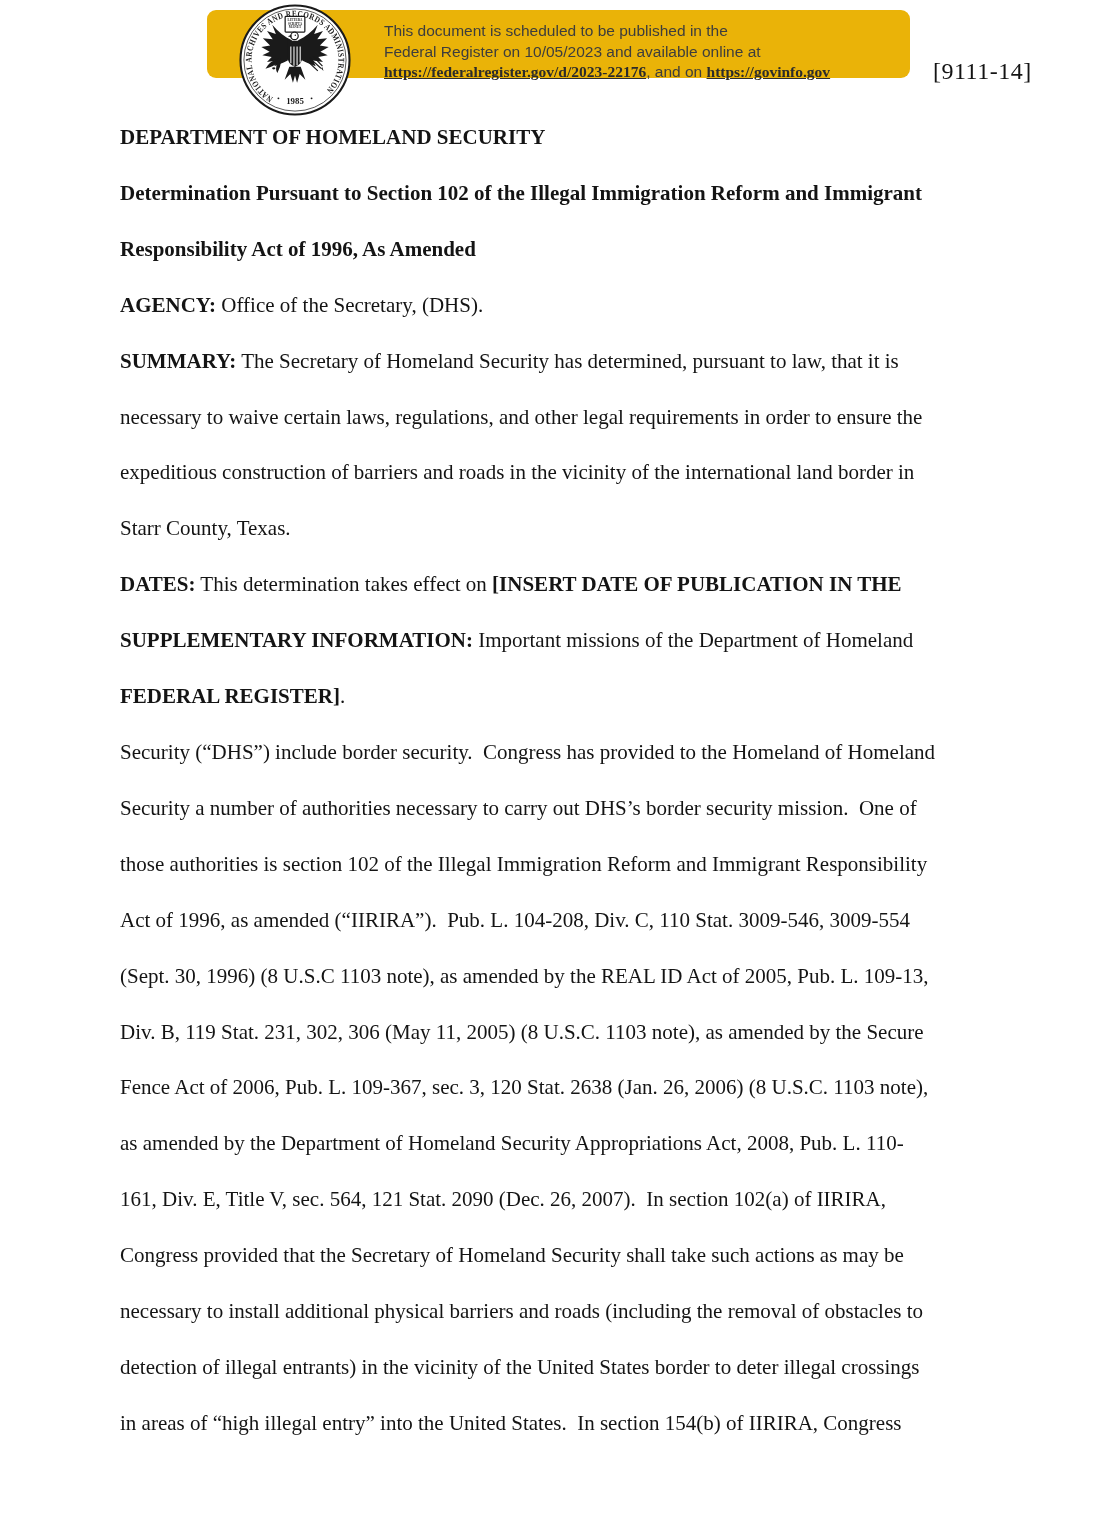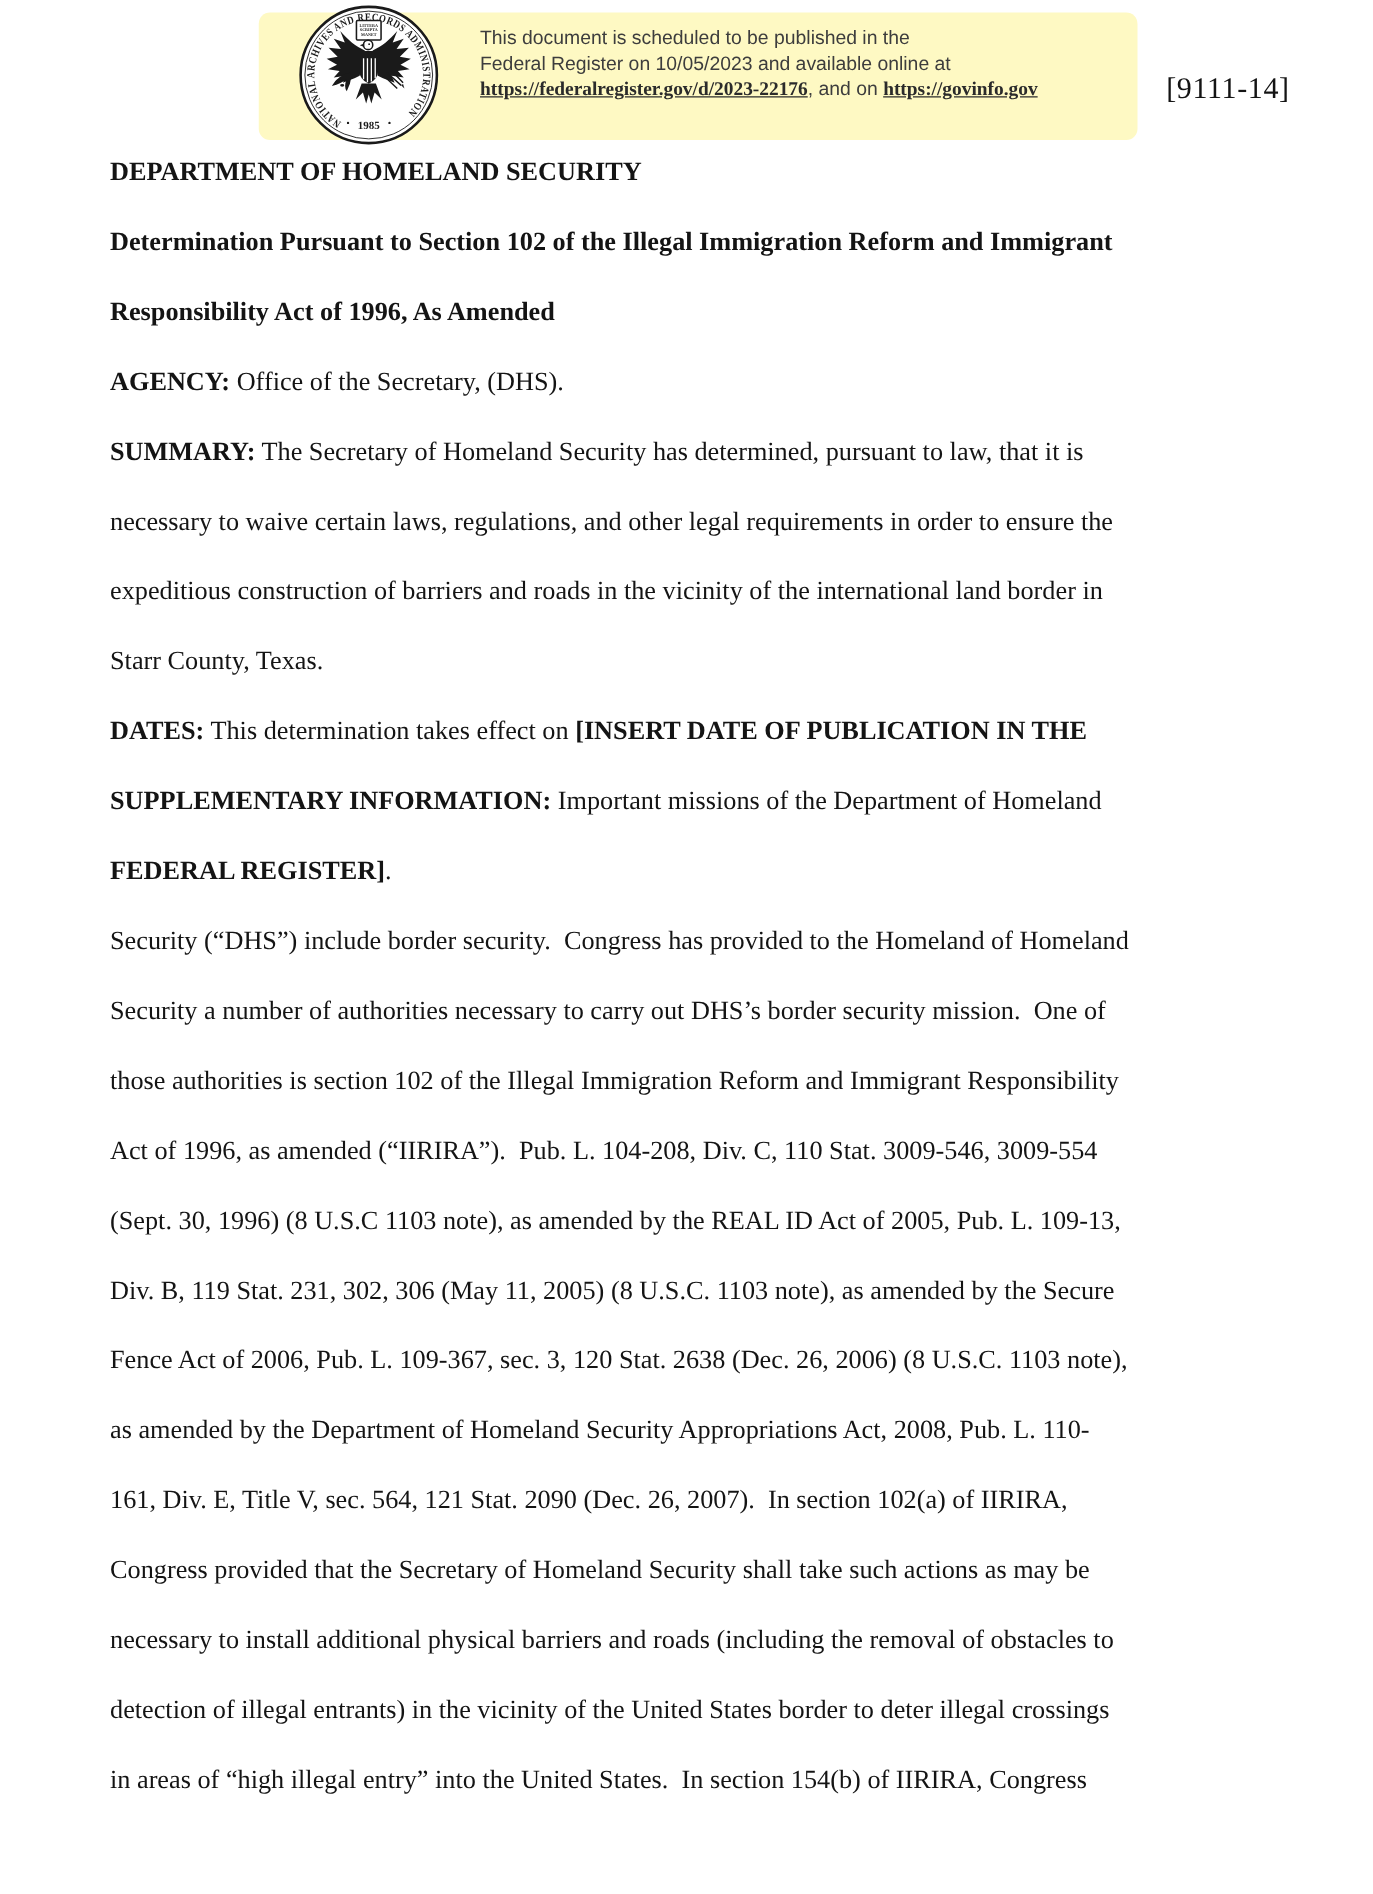--- a/index.html
+++ b/index.html
@@ -9,22 +9,22 @@
     height:1515px;
     background:#ffffff;
     overflow:hidden;
     font-family:"Liberation Serif", serif;
   }
 
   
   .notice-box {
     position:absolute;
     left:207px; top:10px;
-    width:703px; height:102px;
-    background:#fef9c3;
+    width:703px; height:68px;
+    background:#eab308;
     border-radius:9px;
     box-sizing:border-box;
     padding:11px 10px 0 177px;
     font-family:"Liberation Sans", sans-serif;
     font-size:15.5px;
     line-height:20.6px;
     color:#3d3d3d;
   }
   .nline { white-space:pre; }
   .nlink {
@@ -70,21 +70,21 @@
 
   
   .doc-body {
     position:absolute;
     left:88px; top:110px;
     width:960px;
     font-size:21px;
     line-height:55.9px;
     color:#141414;
   }
-  .dline { white-space:pre; }
+  .dline { white-space:pre;margin-left:32px; }
   .dline b { font-weight:bold; }
 </style>
 </head>
 <body>
 
 <div class="page">
 
   <div class="header">
 
     <div class="notice-box" id="notice-box">
@@ -154,21 +154,21 @@
       <div class="dline"><span>Starr County, Texas.</span></div>
       <div class="dline"><b>DATES:</b><span> This determination takes effect on </span><b>[INSERT DATE OF PUBLICATION IN THE</b></div>
       <div class="dline"><b>SUPPLEMENTARY INFORMATION:</b><span> Important missions of the Department of Homeland</span></div>
       <div class="dline"><b>FEDERAL REGISTER]</b><span>.</span></div>
       <div class="dline"><span>Security (“DHS”) include border security.  Congress has provided to the Homeland of Homeland</span></div>
       <div class="dline"><span>Security a number of authorities necessary to carry out DHS’s border security mission.  One of</span></div>
       <div class="dline"><span>those authorities is section 102 of the Illegal Immigration Reform and Immigrant Responsibility</span></div>
       <div class="dline"><span>Act of 1996, as amended (“IIRIRA”).  Pub. L. 104-208, Div. C, 110 Stat. 3009-546, 3009-554</span></div>
       <div class="dline"><span>(Sept. 30, 1996) (8 U.S.C 1103 note), as amended by the REAL ID Act of 2005, Pub. L. 109-13,</span></div>
       <div class="dline"><span>Div. B, 119 Stat. 231, 302, 306 (May 11, 2005) (8 U.S.C. 1103 note), as amended by the Secure</span></div>
-      <div class="dline"><span>Fence Act of 2006, Pub. L. 109-367, sec. 3, 120 Stat. 2638 (Dec. 26, 2006) (8 U.S.C. 1103 note),</span></div>
+      <div class="dline"><span>Fence Act of 2006, Pub. L. 109-367, sec. 3, 120 Stat. 2638 (Jan. 26, 2006) (8 U.S.C. 1103 note),</span></div>
       <div class="dline"><span>as amended by the Department of Homeland Security Appropriations Act, 2008, Pub. L. 110-</span></div>
       <div class="dline"><span>161, Div. E, Title V, sec. 564, 121 Stat. 2090 (Dec. 26, 2007).  In section 102(a) of IIRIRA,</span></div>
       <div class="dline"><span>Congress provided that the Secretary of Homeland Security shall take such actions as may be</span></div>
       <div class="dline"><span>necessary to install additional physical barriers and roads (including the removal of obstacles to</span></div>
       <div class="dline"><span>detection of illegal entrants) in the vicinity of the United States border to deter illegal crossings</span></div>
       <div class="dline"><span>in areas of “high illegal entry” into the United States.  In section 154(b) of IIRIRA, Congress</span></div>
     </div>
 
 </div>
 

